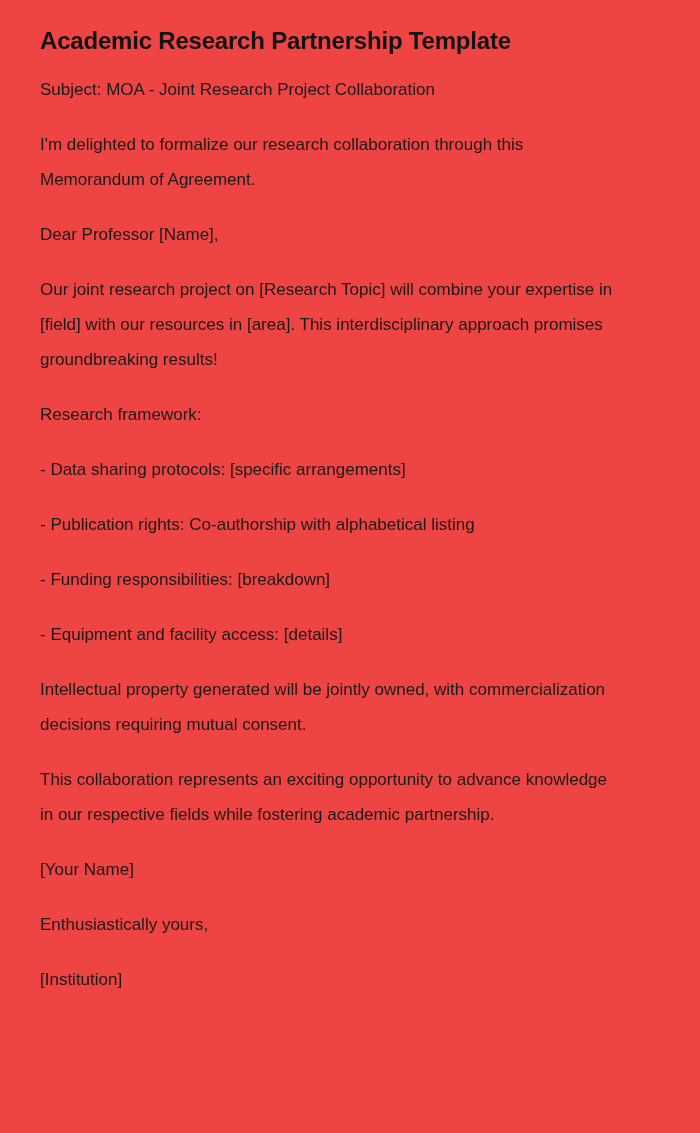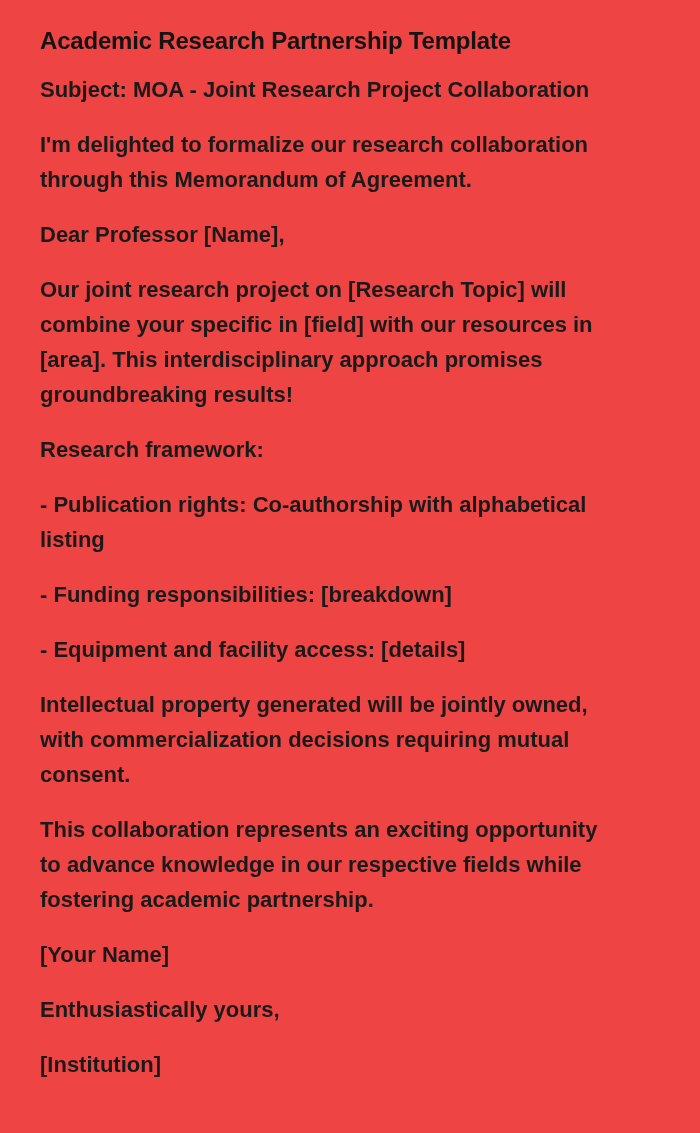--- a/index.html
+++ b/index.html
@@ -23,42 +23,43 @@
   }
   .doc-title {
     font-size: 24px;
     font-weight: bold;
     line-height: 1.25;
     margin: 0 0 16px 0;
     letter-spacing: -0.2px;
     color: #141414;
   }
   .block {
-    font-size: 22px;
+    font-size: 17px;
     line-height: 35px;
     margin: 0 0 20px 0;
     color: #1a1a1a;
-    font-weight: bold;
+    font-weight: normal;
     max-width: 580px;
   }
   .block:last-child {
     margin-bottom: 8px;
   }
 </style>
 </head>
 <body>
 
 <div class="page">
   <h1 class="doc-title">Academic Research Partnership Template</h1>
   <div>
       <p class="block">Subject: MOA - Joint Research Project Collaboration</p>
       <p class="block">I'm delighted to formalize our research collaboration through this Memorandum of Agreement.</p>
       <p class="block">Dear Professor [Name],</p>
-      <p class="block">Our joint research project on [Research Topic] will combine your specific in [field] with our resources in [area]. This interdisciplinary approach promises groundbreaking results!</p>
+      <p class="block">Our joint research project on [Research Topic] will combine your expertise in [field] with our resources in [area]. This interdisciplinary approach promises groundbreaking results!</p>
       <p class="block">Research framework:</p>
+      <p class="block">- Data sharing protocols: [specific arrangements]</p>
       <p class="block">- Publication rights: Co-authorship with alphabetical listing</p>
       <p class="block">- Funding responsibilities: [breakdown]</p>
       <p class="block">- Equipment and facility access: [details]</p>
       <p class="block">Intellectual property generated will be jointly owned, with commercialization decisions requiring mutual consent.</p>
       <p class="block">This collaboration represents an exciting opportunity to advance knowledge in our respective fields while fostering academic partnership.</p>
       <p class="block">[Your Name]</p>
       <p class="block">Enthusiastically yours,</p>
       <p class="block">[Institution]</p>
     </div>
 </div>

